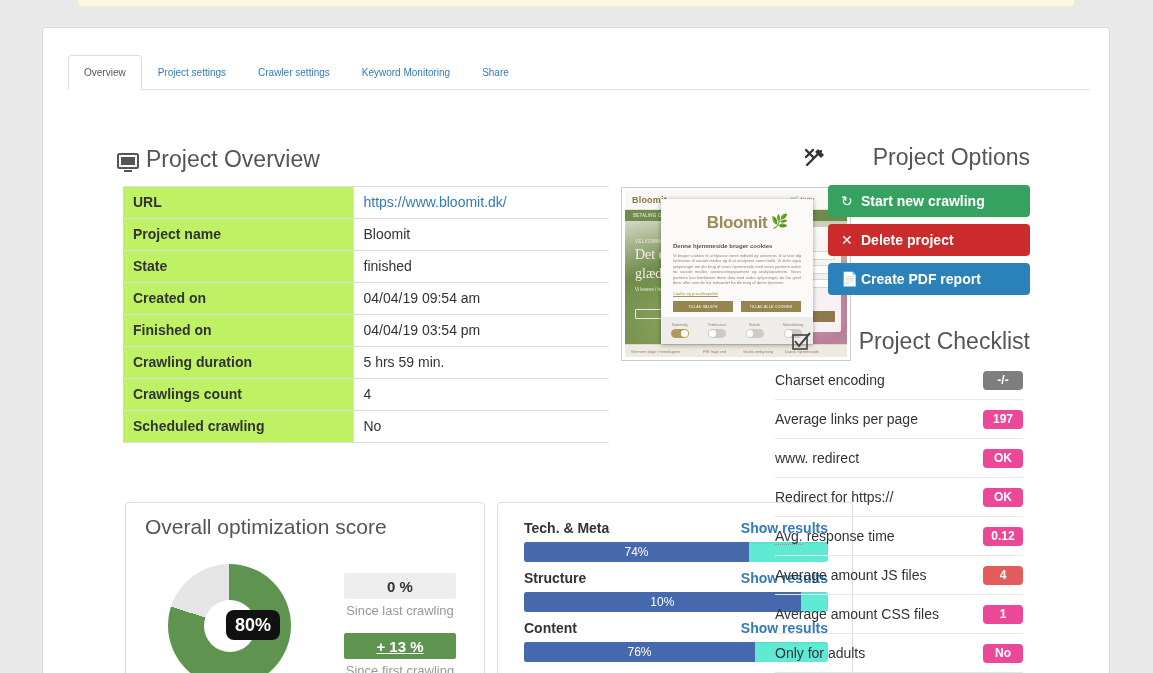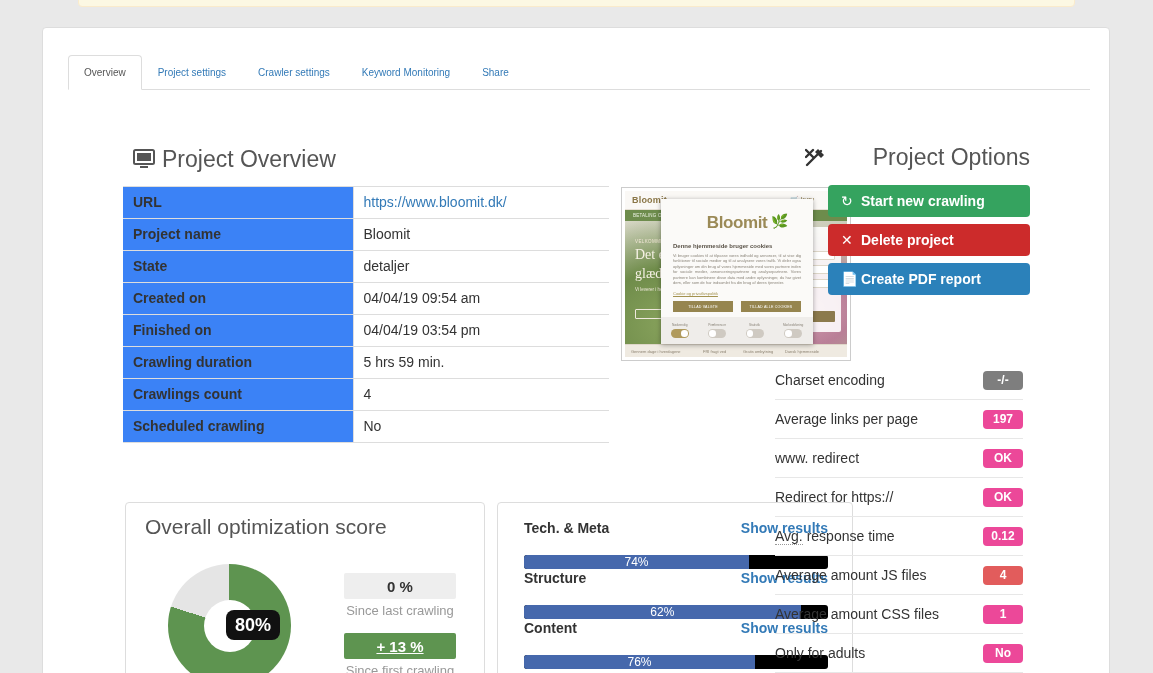--- a/index.html
+++ b/index.html
@@ -60,21 +60,21 @@
     display: flex;
     align-items: center;
     font-size: 23px;
     color: #555;
     font-weight: normal;
     line-height: 28px;
   }
   .sec-head .ico { margin-right: 7px; display: inline-flex; align-items: center; }
   .sec-head.right { justify-content: flex-end; gap: 40px; }
 
-  #overview-head { position: absolute; left: 90px; top: 117px; }
+  #overview-head { position: absolute; left: 74px; top: 117px; align-items: flex-end; }
   #optscore-head { position: absolute; left: 82px; top: 435px; }
   #options-head  { position: absolute; right: 79px; top: 115px; }
   #checklist-head{ position: absolute; right: 79px; top: 299px; }
 
   
   .ovtable {
     position: absolute;
     left: 80px; top: 158px;
     width: 486px;
     border-collapse: collapse;
@@ -83,21 +83,21 @@
   .ovtable td {
     border-top: 1px solid #dddddd;
     border-bottom: 1px solid #dddddd;
     padding: 8px 10px;
     height: 31px;
     line-height: 15px;
   }
   .ovtable tr td:first-child {
     width: 230px;
     font-weight: bold;
-    background: #3b82f6;
+    background: #bef264;
     border-right: 1px solid #dddddd;
     color: #333;
   }
   .ovtable tr td:last-child { color: #333; }
   .ovtable a { color: #337ab7; text-decoration: none; }
 
   
   .thumb-wrap {
     position: absolute;
     left: 578px; top: 159px;
@@ -286,22 +286,22 @@
     width: 356px; height: 215px;
     border: 1px solid #dddddd;
     border-radius: 4px;
     background: #ffffff;
   }
   .bar-group { position: absolute; left: 26px; width: 304px; }
   .bar-head { display: flex; justify-content: space-between; align-items: baseline; }
   .bar-title { font-size: 14px; font-weight: bold; color: #333; line-height: 17px; }
   .bar-link { font-size: 14px; font-weight: bold; color: #337ab7; cursor: pointer; text-decoration: none; }
   .bar-track {
-    margin-top: 18px;
-    height: 14px; background: #000000; border-radius: 3px; overflow: hidden;
+    margin-top: 5px;
+    height: 20px; background: #5eead4; border-radius: 3px; overflow: hidden;
     box-shadow: inset 0 1px 2px rgba(0,0,0,.08);
   }
   .bar-fill {
     height: 100%; background: #4668ac; color: #ffffff;
     font-size: 12px; display: flex; align-items: center; justify-content: center;
     line-height: 20px;
   }
   svg { display: block; }
 </style>
 </head>
@@ -335,21 +335,21 @@
         <tr>
           <td>URL</td>
           <td><a href="#">https://www.bloomit.dk/</a></td>
         </tr>
         <tr>
           <td>Project name</td>
           <td>Bloomit</td>
         </tr>
         <tr>
           <td>State</td>
-          <td>detaljer</td>
+          <td>finished</td>
         </tr>
         <tr>
           <td>Created on</td>
           <td>04/04/19 09:54 am</td>
         </tr>
         <tr>
           <td>Finished on</td>
           <td>04/04/19 03:54 pm</td>
         </tr>
         <tr>
@@ -469,21 +469,21 @@
         <div class="bar-track">
           <div class="bar-fill" style="width: 74%;">74%</div>
         </div>
       </div>
       <div class="bar-group" style="top: 67px;">
         <div class="bar-head">
           <div class="bar-title">Structure</div>
           <a class="bar-link" href="#">Show results</a>
         </div>
         <div class="bar-track">
-          <div class="bar-fill" style="width: 91%;">62%</div>
+          <div class="bar-fill" style="width: 91%;">10%</div>
         </div>
       </div>
       <div class="bar-group" style="top: 117px;">
         <div class="bar-head">
           <div class="bar-title">Content</div>
           <a class="bar-link" href="#">Show results</a>
         </div>
         <div class="bar-track">
           <div class="bar-fill" style="width: 76%;">76%</div>
         </div>
@@ -509,20 +509,29 @@
       <div class="opt-btn opt-red">
         <span class="bi">✕</span>
         <span>Delete project</span>
       </div>
       <div class="opt-btn opt-blue">
         <span class="bi">📄</span>
         <span>Create PDF report</span>
       </div>
     </div>
 
+  <div class="sec-head right" id="checklist-head">
+    <span class="ico">
+      <svg width="20" height="19" viewBox="0 0 20 19">
+        <rect x="1" y="3" width="14" height="14" fill="none" stroke="#444" stroke-width="1.6"></rect>
+        <path d="M3 9 L7 14 L18 1" fill="none" stroke="#444" stroke-width="2"></path>
+      </svg>
+    </span>
+    <span>Project Checklist</span>
+  </div>
 
   <div class="checklist" id="checklist-host">
       <div class="cl-row">
         <div class="cl-label">Charset encoding</div>
         <div class="badge b-gray">-/-</div>
       </div>
       <div class="cl-row">
         <div class="cl-label">Average links per page</div>
         <div class="badge b-green">197</div>
       </div>

